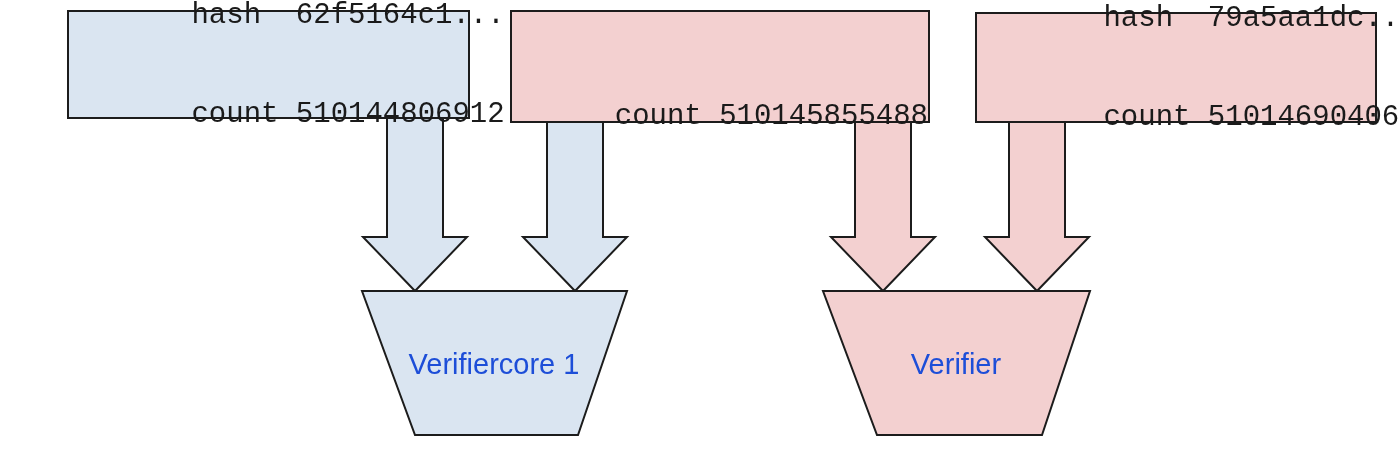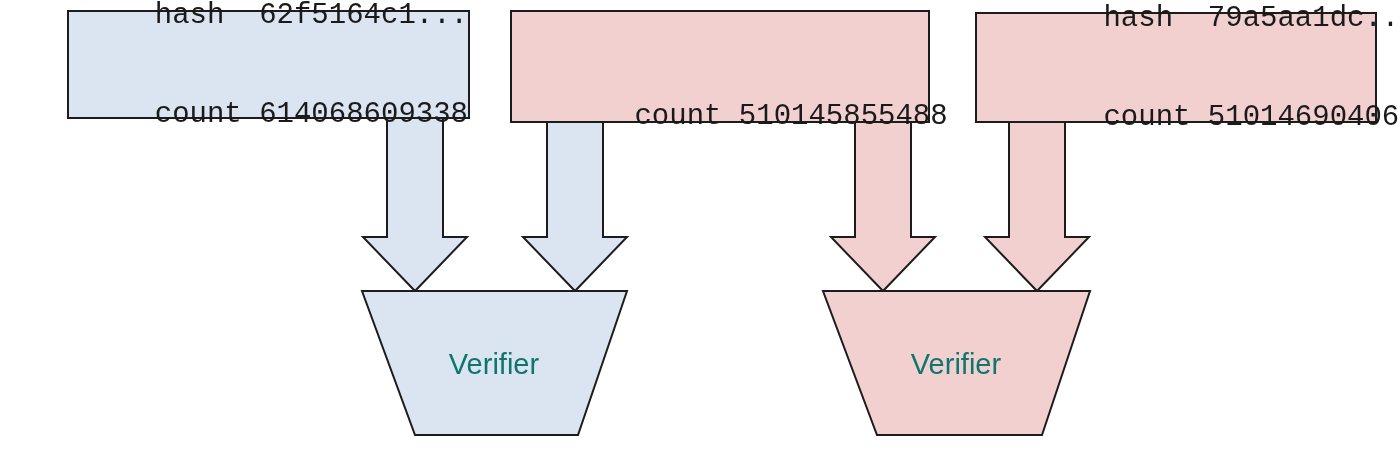--- a/index.html
+++ b/index.html
@@ -27,38 +27,38 @@
     box-sizing: border-box;
     border: 2px solid #1c1c1c;
     display: flex;
     flex-direction: column;
     justify-content: center;
     z-index: 2;
     font-size: 29px;
     line-height: 33px;
     color: #1a1a1a;
   }
-  .record-1 { left: 67px;  top: 10px; width: 403px; height: 109px; padding-left: 18px; align-items: flex-end; }
-  .record-2 { left: 510px; top: 10px; width: 420px; height: 113px; padding-left: 18px; }
+  .record-1 { left: 67px;  top: 10px; width: 403px; height: 109px; padding-left: 18px; }
+  .record-2 { left: 510px; top: 10px; width: 420px; height: 113px; padding-left: 18px; align-items: flex-end; }
   .record-3 { left: 975px; top: 12px; width: 402px; height: 111px; padding-left: 22px; }
   .field { white-space: pre; }
   .fkey { display: inline-block; width: 6ch; white-space: pre; }
   .vlabel {
     position: absolute;
     z-index: 3;
     width: 210px;
     height: 76px;
     display: flex;
     flex-direction: row;
     align-items: center;
     justify-content: center;
     font-family: "Liberation Sans", "DejaVu Sans", sans-serif;
     font-size: 29px;
     line-height: 37px;
-    color: #0f766e;
+    color: #1d4ed8;
     text-align: center;
   }
   .vlabel-1 { left: 389px; top: 326px; }
   .vlabel-2 { left: 851px; top: 326px; }
 </style>
 </head>
 <body>
 
 <div class="canvas">
 
@@ -71,21 +71,21 @@
 
     <polygon points="362,291 627,291 578,435 415,435" fill="#dae5f1"></polygon>
     <polygon points="823,291 1090,291 1042,435 877,435" fill="#f3d0d0"></polygon>
   </svg>
 
   <div class="record record-1" style="background-color: rgb(218, 229, 241);">
     <div class="field">
       <span class="fkey">hash</span><span class="fval">62f5164c1...</span>
     </div>
     <div class="field">
-      <span class="fkey">count</span><span class="fval">614068609338</span>
+      <span class="fkey">count</span><span class="fval">510144806912</span>
     </div>
   </div>
 
   <div class="record record-2" style="background-color: rgb(243, 208, 208);">
     <div class="field">
       
     </div>
     <div class="field">
       <span class="fkey">count</span><span class="fval">510145855488</span>
     </div>
@@ -95,18 +95,19 @@
     <div class="field">
       <span class="fkey">hash</span><span class="fval">79a5aa1dc...</span>
     </div>
     <div class="field">
       <span class="fkey">count</span><span class="fval">510146904064</span>
     </div>
   </div>
 
   <div class="vlabel vlabel-1">
     <span>Verifier</span>
+    <span>core 1</span>
   </div>
   <div class="vlabel vlabel-2">
     <span>Verifier</span>
   </div>
 
 </div>
 
 </body></html>

